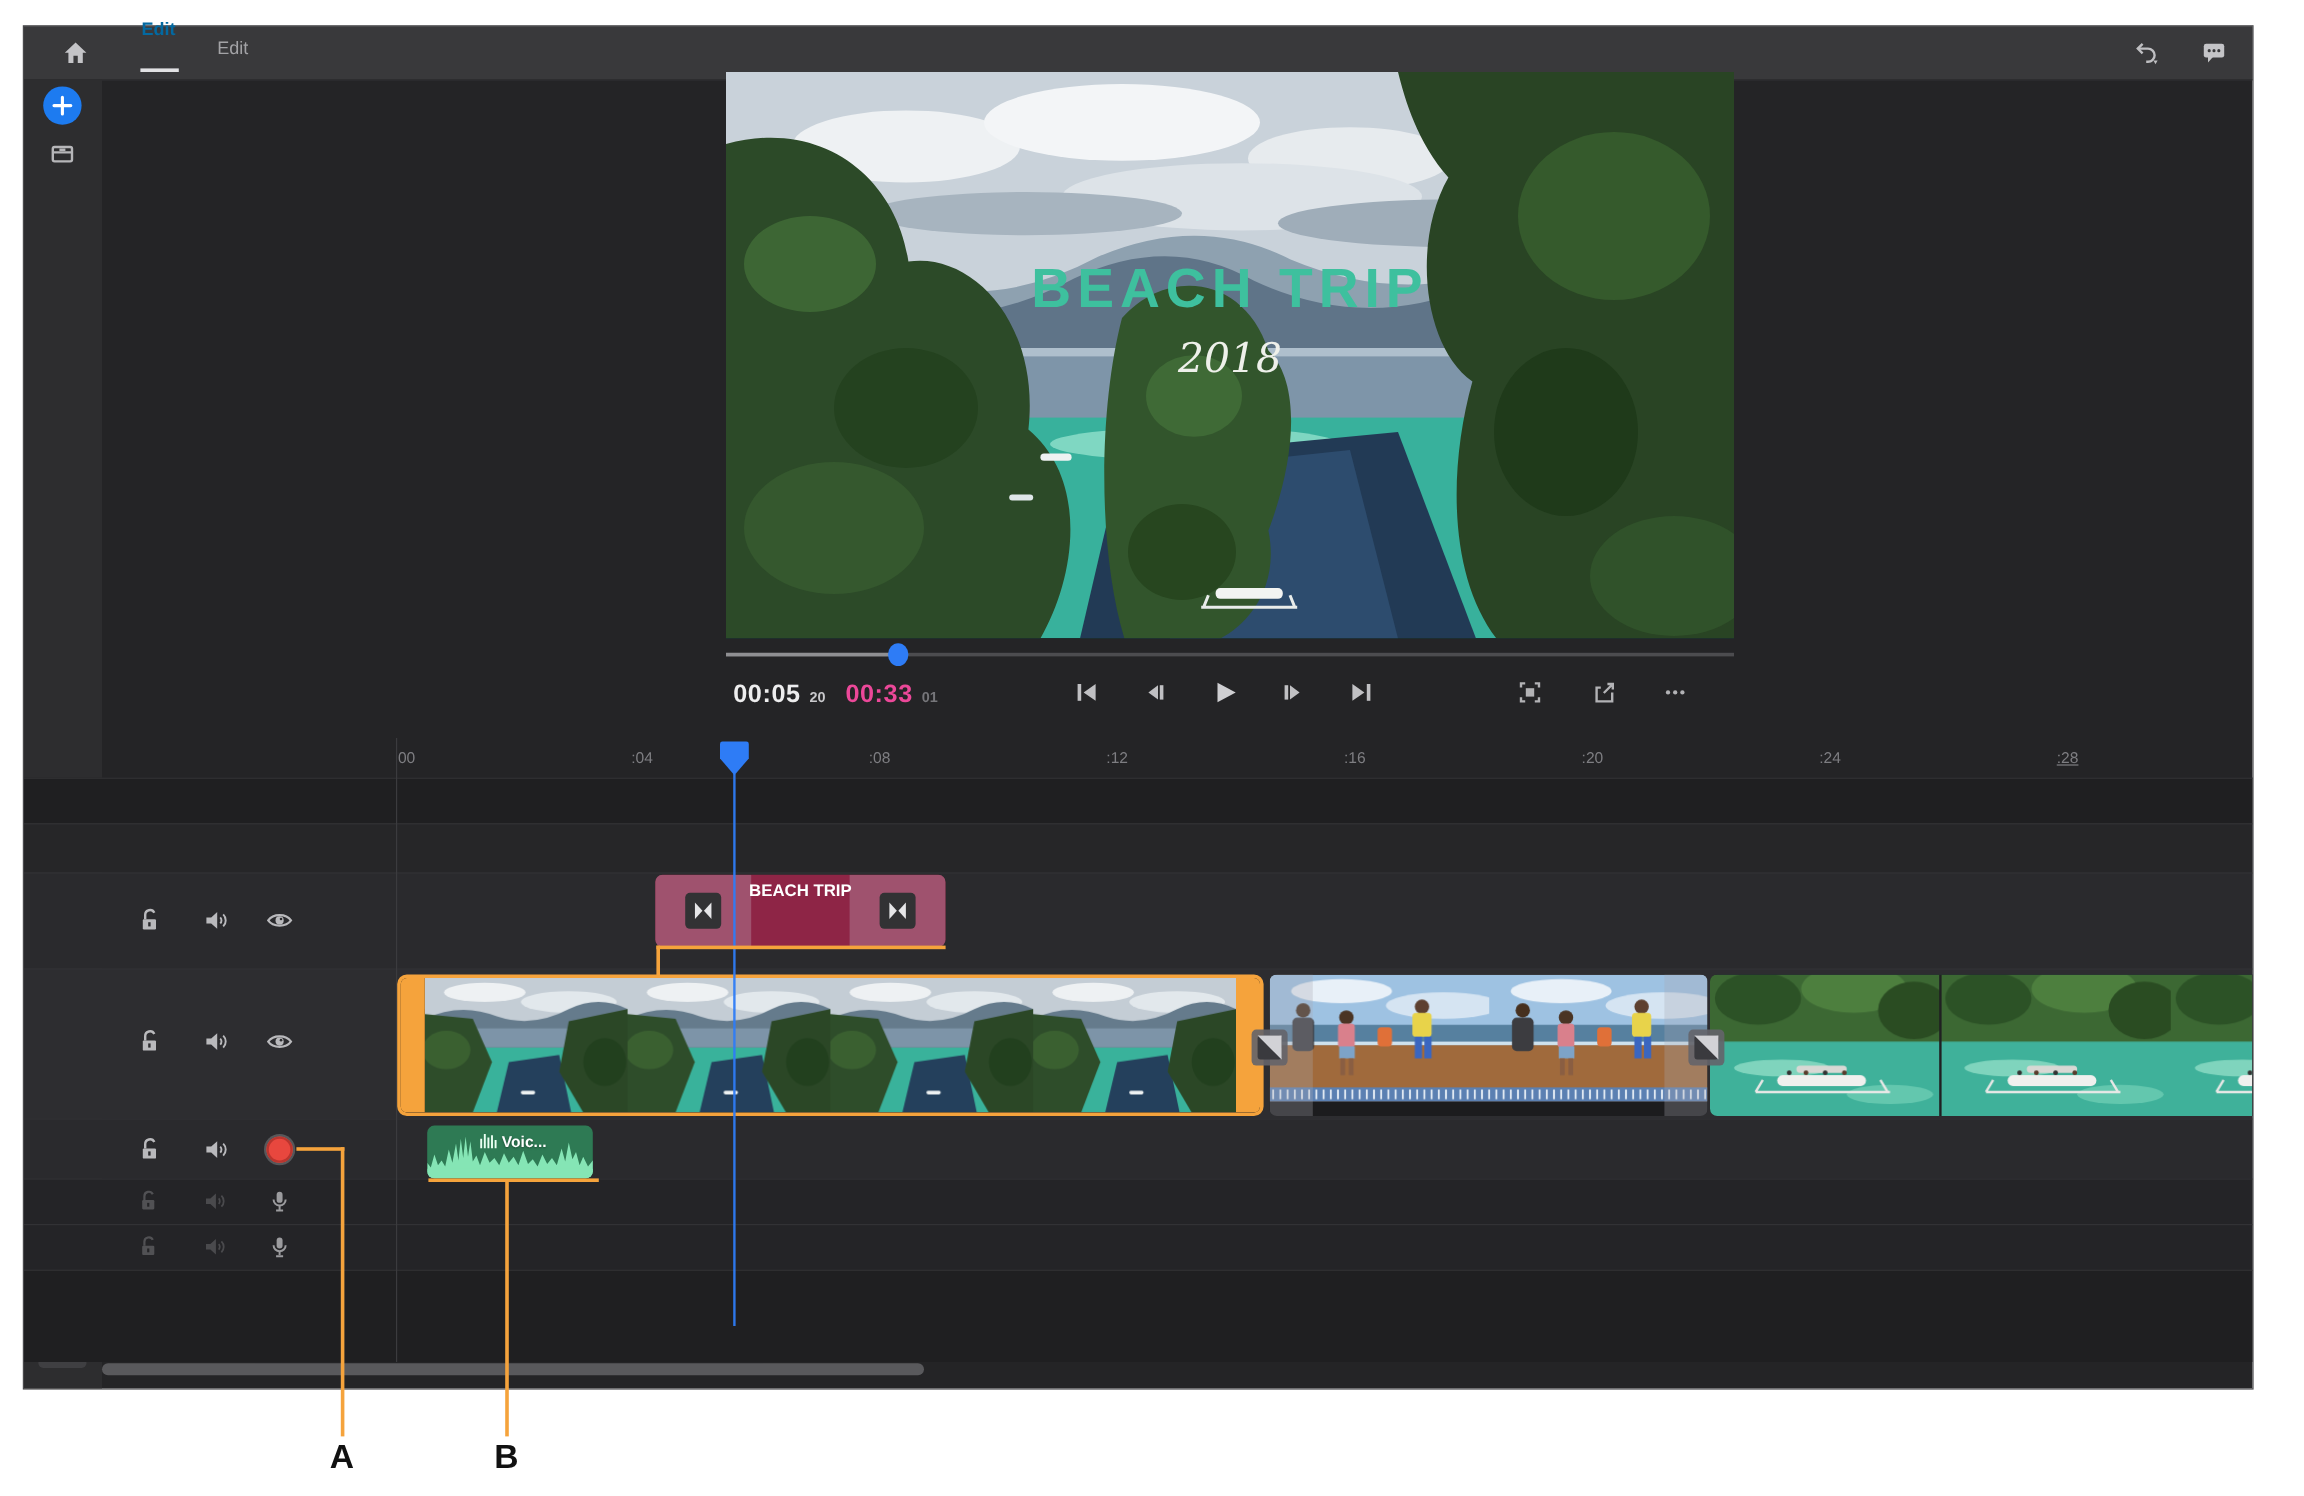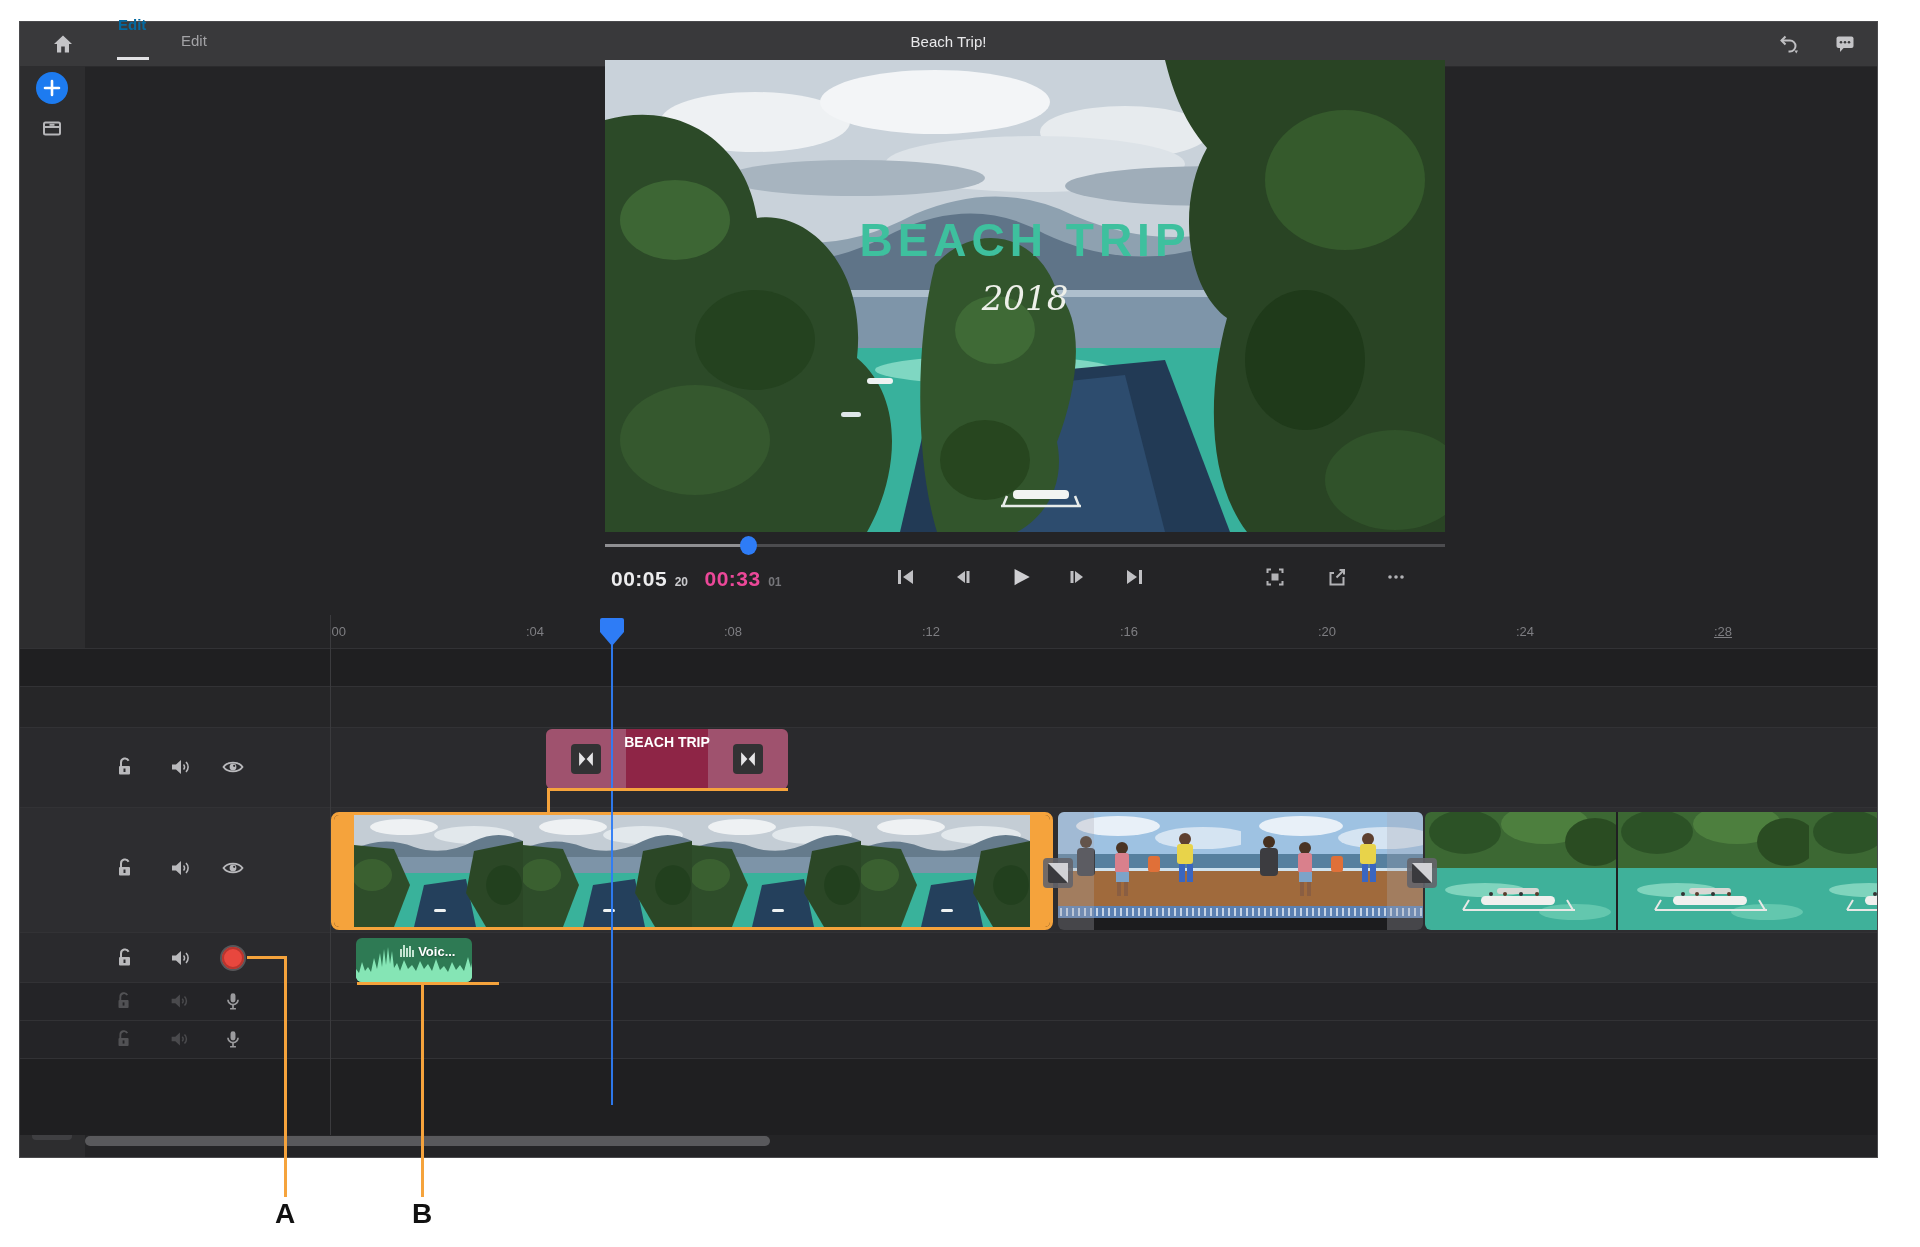--- a/index.html
+++ b/index.html
@@ -30,21 +30,20 @@
   <span class="hicon" style="left:51px;top:32px;">
     <svg width="24" height="24" viewBox="0 0 24 24">
         <path d="M12 3.5 L21 12 H18 V20.5 H13.8 V14.5 H10.2 V20.5 H6 V12 H3 Z" fill="#c4c4c7"></path>
       </svg>
   </span>
 
   <div class="abs" style="left:118px;top:16px;height:22px;color:#0369a1;font-weight:bold;font-size:15px;"><span>Edit</span></div>
   <div class="abs" style="left:117px;top:57px;width:32px;height:3px;background:#e2e2e4;"></div>
   <div class="abs" style="left:181px;top:32px;height:22px;color:#a3a3a6;font-size:15px;"><span>Edit</span></div>
 
-  <div class="abs" style="left:20px;top:33px;width:1857px;text-align:center;color:#e9e9eb;font-size:15px;pointer-events:none;"><span>Beach Trip!</span></div>
 
   <span class="hicon" style="left:1777px;top:32px;">
     <svg width="24" height="24" viewBox="0 0 24 24">
       <path d="M8.5 4.5 L4.5 8.5 L8.5 12.5" fill="none" stroke="#bfbfc2" stroke-width="2"></path>
       <path d="M4.5 8.5 H13 a5.5 5.5 0 0 1 0 11 H11.5" fill="none" stroke="#bfbfc2" stroke-width="2"></path>
       <path d="M17.5 18.5 l3.5 0 -1.75 3 Z" fill="#bfbfc2"></path>
     </svg>
   </span>
   <span class="hicon" style="left:1833px;top:32px;">
     <svg width="24" height="24" viewBox="0 0 24 24">
@@ -443,21 +442,21 @@
         <polygon points="4,4 20,4 20,20" fill="#d2d2d6"></polygon>
       </svg>
   </div>
   <div class="abs" style="left:1407px;top:858px;width:30px;height:30px;background:rgba(100,100,106,.9);border-radius:4px;z-index:20;">
     <svg width="30" height="30" viewBox="0 0 24 24">
         <rect x="4" y="4" width="16" height="16" rx="2" fill="#3a3a3e"></rect>
         <polygon points="4,4 20,4 20,20" fill="#d2d2d6"></polygon>
       </svg>
   </div>
 
-  <div class="abs" style="left:356px;top:938px;width:116px;height:44px;background:#2E7A54;border-radius:6px;overflow:hidden;">
+  <div class="abs" style="left:356px;top:938px;width:138px;height:44px;background:#2E7A54;border-radius:6px;overflow:hidden;">
     <svg width="142" height="44">
       <polygon fill="#85E5B5" points="0,44 0,31 3,35 6,24 9,33 12,29 15,34 18,20 21,31 24,15 26,29 28,11 30,27 32,9 34,26 36,13 38,30 41,25 44,33 48,22 52,31 56,27 60,33 64,23 68,31 72,26 76,33 80,21 84,32 88,28 92,34 96,24 100,32 104,27 108,33 112,19 115,30 118,14 121,28 124,22 127,33 130,26 134,34 138,29 142,33 142,44"></polygon>
       <rect y="36" width="142" height="8" fill="#85E5B5"></rect>
     </svg>
     <div class="abs" style="left:0;top:6px;width:142px;text-align:center;color:#fff;font-weight:bold;font-size:13px;text-shadow:0 1px 2px rgba(0,0,0,.4);">
       <svg width="16" height="12" viewBox="0 0 16 12" style="display:inline-block;vertical-align:-1px;">
         <path d="M2 4 V12 M5 0 V12 M8 3 V12 M11 1 V12 M14 5 V12" stroke="#eafff2" stroke-width="1.6"></path>
       </svg>
       <span>Voic...</span>
     </div>

